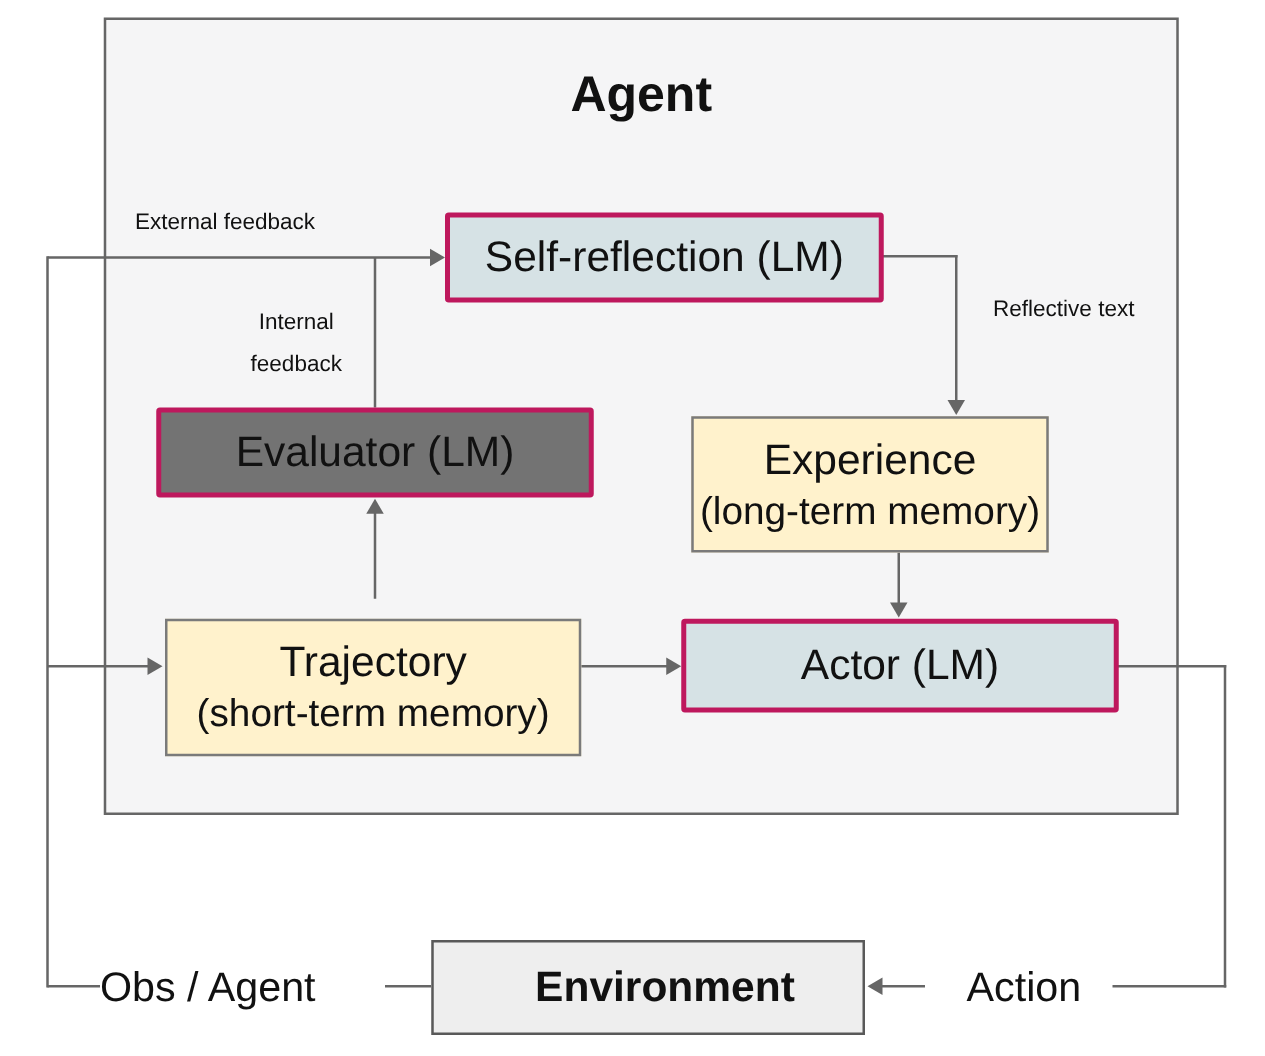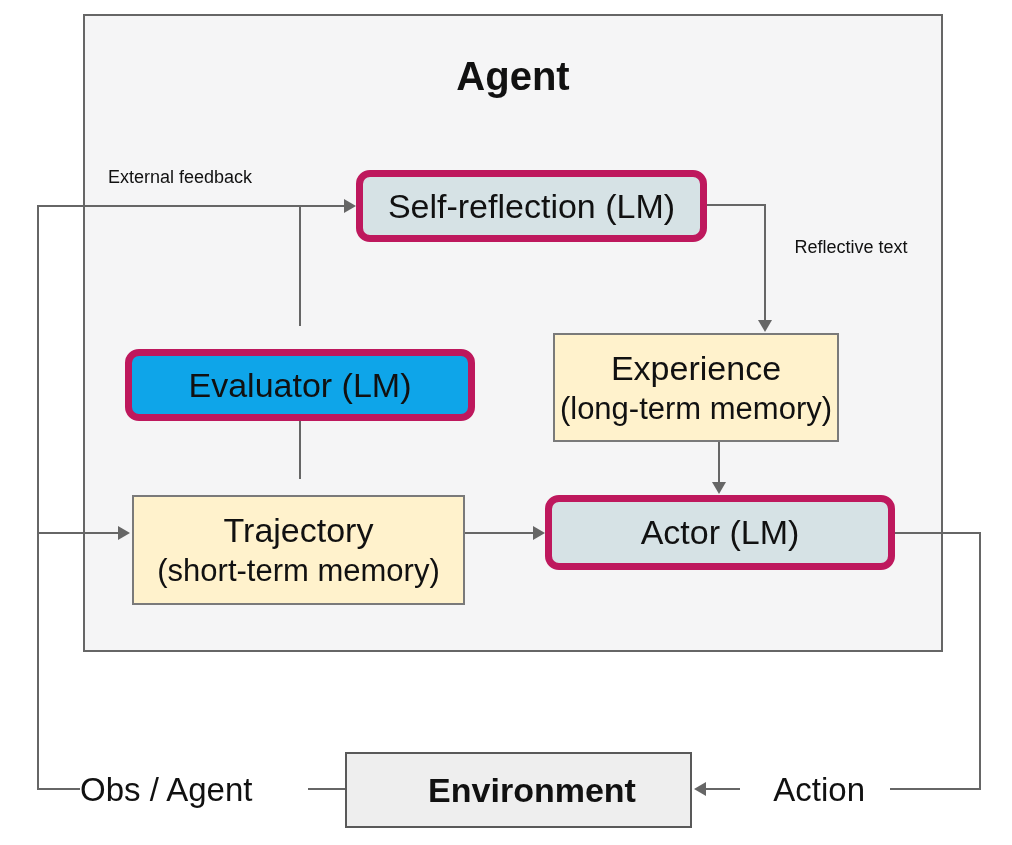--- a/index.html
+++ b/index.html
@@ -8,21 +8,21 @@
 
   
   .agent-box{position:absolute;left:83px;top:14px;width:860px;height:638px;
     border:2px solid #666;box-sizing:border-box;}
   .agent-title{position:absolute;left:83px;top:54px;width:860px;text-align:center;
     font-size:40px;font-weight:bold;}
 
   
   .node{position:absolute;box-sizing:border-box;display:flex;flex-direction:column;
     align-items:center;justify-content:center;text-align:center;}
-  .lm{background:#d6e2e5;border:7px solid #be185d;border-radius:14px;font-size:34px;}
+  .lm{background:#d6e2e5;border:4px solid #be185d;border-radius:3px;font-size:34px;}
   .mem{background:#fff2cc;border:2px solid #7a7a7a;font-size:34px;}
   .mem .sub{font-size:31px;margin-top:3px;}
   .env{background:#eeeeee;border:2px solid #595959;font-size:34px;font-weight:bold;}
 
   .self-reflection{left:356px;top:170px;width:351px;height:72px;}
   .evaluator{left:125px;top:326px;width:350px;height:72px;}
   .actor{left:545px;top:495px;width:350px;height:75px;}
   .experience{left:553px;top:333px;width:286px;height:109px;}
   .trajectory{left:132px;top:495px;width:333px;height:110px;}
   .environment{left:345px;top:752px;width:347px;height:76px;padding-left:27px;}
@@ -99,21 +99,21 @@
   <div class="arr arr-up a-traj-eval"></div>
   <div class="arr arr-down a-sr-exp"></div>
   <div class="arr arr-down a-exp-actor"></div>
   <div class="arr arr-right a-traj-actor"></div>
   <div class="arr arr-left a-action-env"></div>
 
   <div class="node lm self-reflection" style="background-color: rgb(214, 226, 229);">
     <span>Self-reflection (LM)</span>
   </div>
 
-  <div class="node lm evaluator" style="background-color: #0ea5e9; margin-top: 23px;">
+  <div class="node lm evaluator" style="background-color: #737373;">
     <span>Evaluator (LM)</span>
   </div>
 
   <div class="node mem experience" style="background-color: rgb(255, 242, 204);">
     <span>Experience</span>
     <span class="sub">(long-term memory)</span>
   </div>
 
   <div class="node mem trajectory" style="background-color: rgb(255, 242, 204);">
     <span>Trajectory</span>
@@ -122,17 +122,18 @@
 
   <div class="node lm actor" style="background-color: rgb(214, 226, 229);">
     <span>Actor (LM)</span>
   </div>
 
   <div class="node env environment" style="background-color: rgb(238, 238, 238);">
     <span>Environment</span>
   </div>
 
   <div class="elabel lbl-external">External feedback</div>
+  <div class="elabel lbl-internal">Internal feedback</div>
   <div class="elabel lbl-reflective">Reflective text</div>
   <div class="blabel lbl-obs">Obs / Agent</div>
   <div class="blabel lbl-action">Action</div>
 
 </div>
 
 </body></html>

